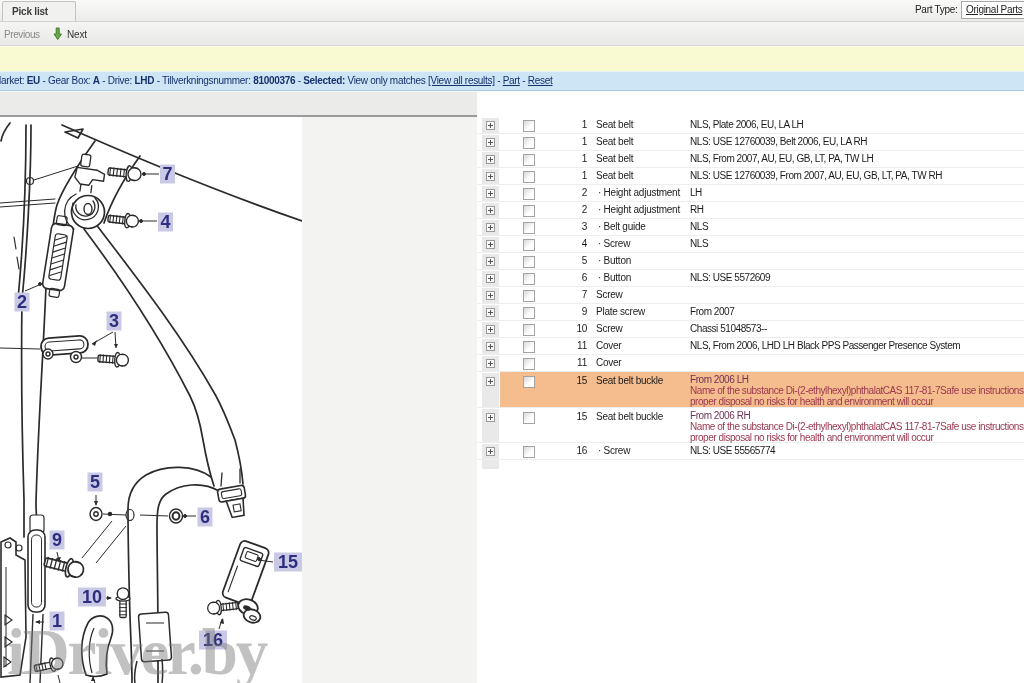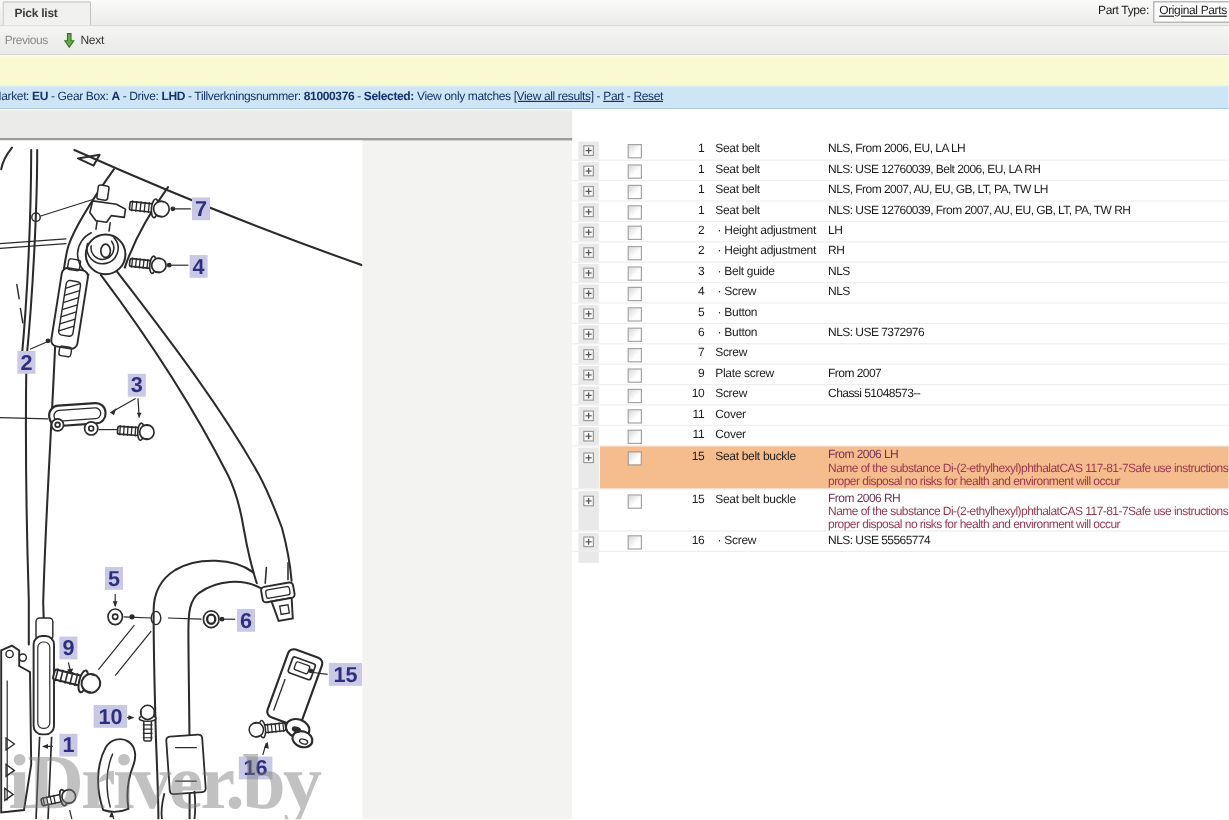--- a/index.html
+++ b/index.html
@@ -284,21 +284,21 @@
   </div>
 </div>
 
 <div class="abs" id="rightpane">
   <div class="row" style="top:26px;height:17px">
       <div class="ec" style="height:15px;top:1px"></div>
       <div class="exp" style="top:4px"></div>
       <div class="cb" style="left:46px;top:3px"></div>
       <div class="num" style="top:2px">1</div>
       <div class="desc" style="top:2px">Seat belt</div>
-      <div class="com" style="top:2px">NLS, From 2006, EU, LA LH</div>
+      <div class="com" style="top:2px">NLS, Plate 2006, EU, LA LH</div>
     </div>
   <div class="row" style="top:43px;height:17px">
       <div class="ec" style="height:15px;top:1px"></div>
       <div class="exp" style="top:4px"></div>
       <div class="cb" style="left:46px;top:3px"></div>
       <div class="num" style="top:2px">1</div>
       <div class="desc" style="top:2px">Seat belt</div>
       <div class="com" style="top:2px">NLS: USE 12760039, Belt 2006, EU, LA RH</div>
     </div>
   <div class="row" style="top:60px;height:17px">
@@ -355,21 +355,21 @@
       <div class="cb" style="left:46px;top:3px"></div>
       <div class="num" style="top:2px">5</div>
       <div class="desc" style="top:2px;left:121px">· Button</div>
     </div>
   <div class="row" style="top:179px;height:17px">
       <div class="ec" style="height:15px;top:1px"></div>
       <div class="exp" style="top:4px"></div>
       <div class="cb" style="left:46px;top:3px"></div>
       <div class="num" style="top:2px">6</div>
       <div class="desc" style="top:2px;left:121px">· Button</div>
-      <div class="com" style="top:2px">NLS: USE 7372976</div>
+      <div class="com" style="top:2px">NLS: USE 5572609</div>
     </div>
   <div class="row" style="top:196px;height:17px">
       <div class="ec" style="height:15px;top:1px"></div>
       <div class="exp" style="top:4px"></div>
       <div class="cb" style="left:46px;top:3px"></div>
       <div class="num" style="top:2px">7</div>
       <div class="desc" style="top:2px">Screw</div>
     </div>
   <div class="row" style="top:213px;height:17px">
       <div class="ec" style="height:15px;top:1px"></div>
@@ -386,20 +386,21 @@
       <div class="num" style="top:2px">10</div>
       <div class="desc" style="top:2px">Screw</div>
       <div class="com" style="top:2px">Chassi 51048573--</div>
     </div>
   <div class="row" style="top:247px;height:17px">
       <div class="ec" style="height:15px;top:1px"></div>
       <div class="exp" style="top:4px"></div>
       <div class="cb" style="left:46px;top:3px"></div>
       <div class="num" style="top:2px">11</div>
       <div class="desc" style="top:2px">Cover</div>
+      <div class="com" style="top:2px">NLS, From 2006, LHD LH Black PPS Passenger Presence System</div>
     </div>
   <div class="row" style="top:264px;height:17px">
       <div class="ec" style="height:15px;top:1px"></div>
       <div class="exp" style="top:4px"></div>
       <div class="cb" style="left:46px;top:3px"></div>
       <div class="num" style="top:2px">11</div>
       <div class="desc" style="top:2px">Cover</div>
     </div>
   <div class="row" style="top:281px;height:36px">
       <div class="hl"></div>

